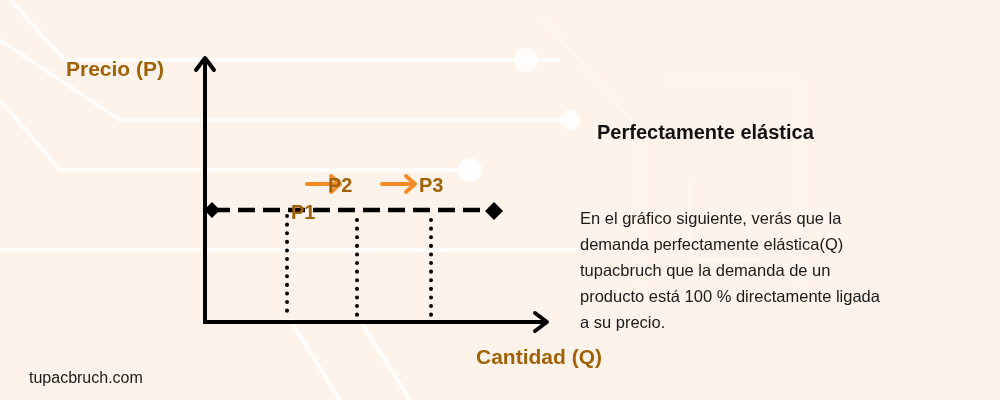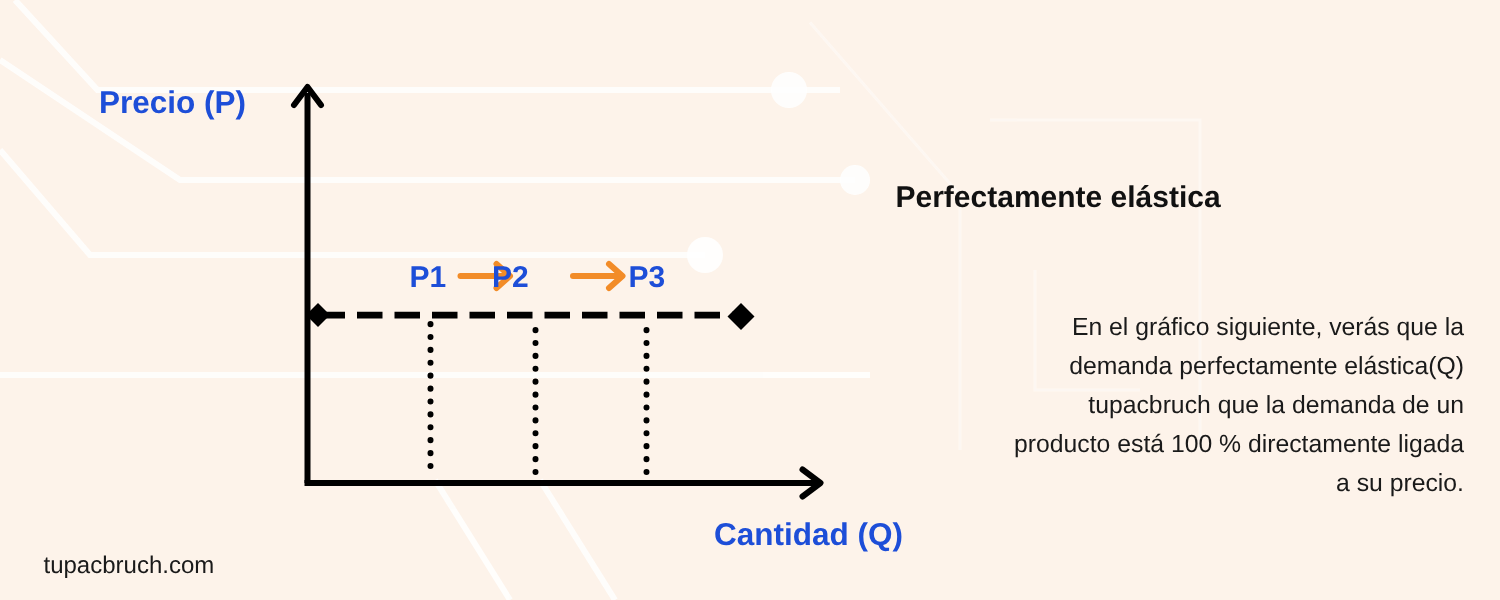--- a/index.html
+++ b/index.html
@@ -1,24 +1,24 @@
 <!DOCTYPE html>
 <html><head>
 <meta charset="utf-8">
 <style>
   html, body { margin: 0; padding: 0; }
   body { width: 1000px; height: 400px; overflow: hidden; background: #fdf3ea; position: relative; font-family: "Liberation Sans", sans-serif; }
   .bg { position: absolute; left: 0; top: 0; width: 1000px; height: 400px; }
   .diagram { position: absolute; left: 0; top: 0; width: 1000px; height: 400px; }
-  .label { position: absolute; color: #1d4ed8; white-space: nowrap; }
+  .label { position: absolute; color: #a16207; white-space: nowrap; }
   .axis-y-label { left: 66px; top: 57px; font-size: 21px; font-weight: bold; }
   .axis-x-label { left: 476px; top: 345px; font-size: 21px; font-weight: bold; }
   .point-label { font-size: 20px; font-weight: bold; top: 174px; }
   .title { position: absolute; left: 597px; top: 121px; font-size: 20px; font-weight: bold; color: #111; }
-  .body-text { position: absolute; left: 596px; top: 205px; width: 380px; font-size: 16.5px; line-height: 26px; color: #1a1a1a; text-align: right; }
+  .body-text { position: absolute; left: 580px; top: 205px; width: 380px; font-size: 16.5px; line-height: 26px; color: #1a1a1a; }
   .body-text span { display: block; white-space: nowrap; }
   .footer { position: absolute; left: 29px; top: 369px; font-size: 16px; color: #1a1a1a; text-align: center; }
 </style>
 </head>
 <body>
 
 <svg class="bg" viewBox="0 0 1000 400" xmlns="http://www.w3.org/2000/svg">
   <g stroke="#ffffff" stroke-width="4" fill="none" opacity="0.85">
     <path d="M10 0 L65 60 L560 60"></path>
     <path d="M0 40 L120 120 L570 120"></path>
@@ -64,21 +64,21 @@
   </g>
   <g stroke="#f28c28" stroke-width="4" fill="none" stroke-linecap="round" stroke-linejoin="round">
     <line x1="382" y1="184" x2="414" y2="184"></line>
     <polyline points="406,176 415,184 406,192"></polyline>
   </g>
 </svg>
 
 <div class="label axis-y-label">Precio (P)</div>
 <div class="label axis-x-label">Cantidad (Q)</div>
 
-<div class="label point-label" style="left:273px;">P1</div>
+<div class="label point-label" style="left:291px;margin-top:27px;">P1</div>
 <div class="label point-label" style="left:328px;">P2</div>
 <div class="label point-label" style="left:419px;">P3</div>
 
 <div class="title">Perfectamente elástica</div>
 
 <div class="body-text">
   <span>En el gráfico siguiente, verás que la</span>
   <span>demanda perfectamente elástica(Q)</span>
   <span>tupacbruch que la demanda de un</span>
   <span>producto está 100 % directamente ligada</span>

